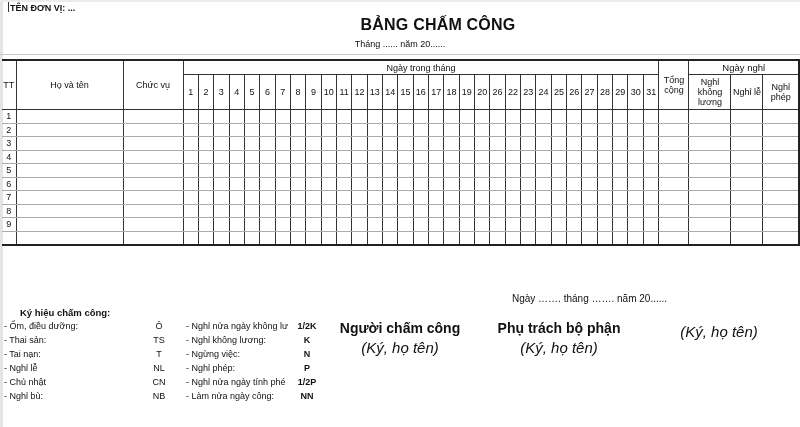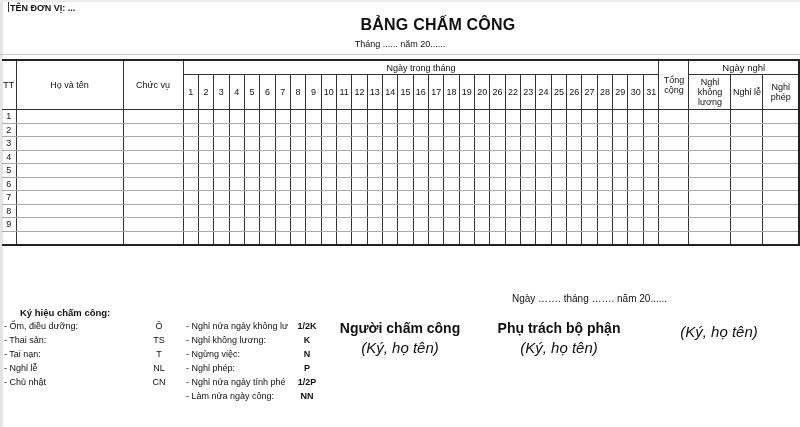--- a/index.html
+++ b/index.html
@@ -557,20 +557,24 @@
       <span class="code">T</span>
     </div>
     <div class="item">
       <span class="lbl">- Nghỉ lễ</span>
       <span class="code">NL</span>
     </div>
     <div class="item">
       <span class="lbl">- Chủ nhật</span>
       <span class="code">CN</span>
     </div>
+    <div class="item">
+      <span class="lbl">- Nghỉ bù:</span>
+      <span class="code">NB</span>
+    </div>
   </div>
 <div class="legend legend2" id="legend2">
     <div class="item">
       <span class="lbl">- Nghỉ nửa ngày không lư</span>
       <span class="code">1/2K</span>
     </div>
     <div class="item">
       <span class="lbl">- Nghỉ không lương:</span>
       <span class="code">K</span>
     </div>

